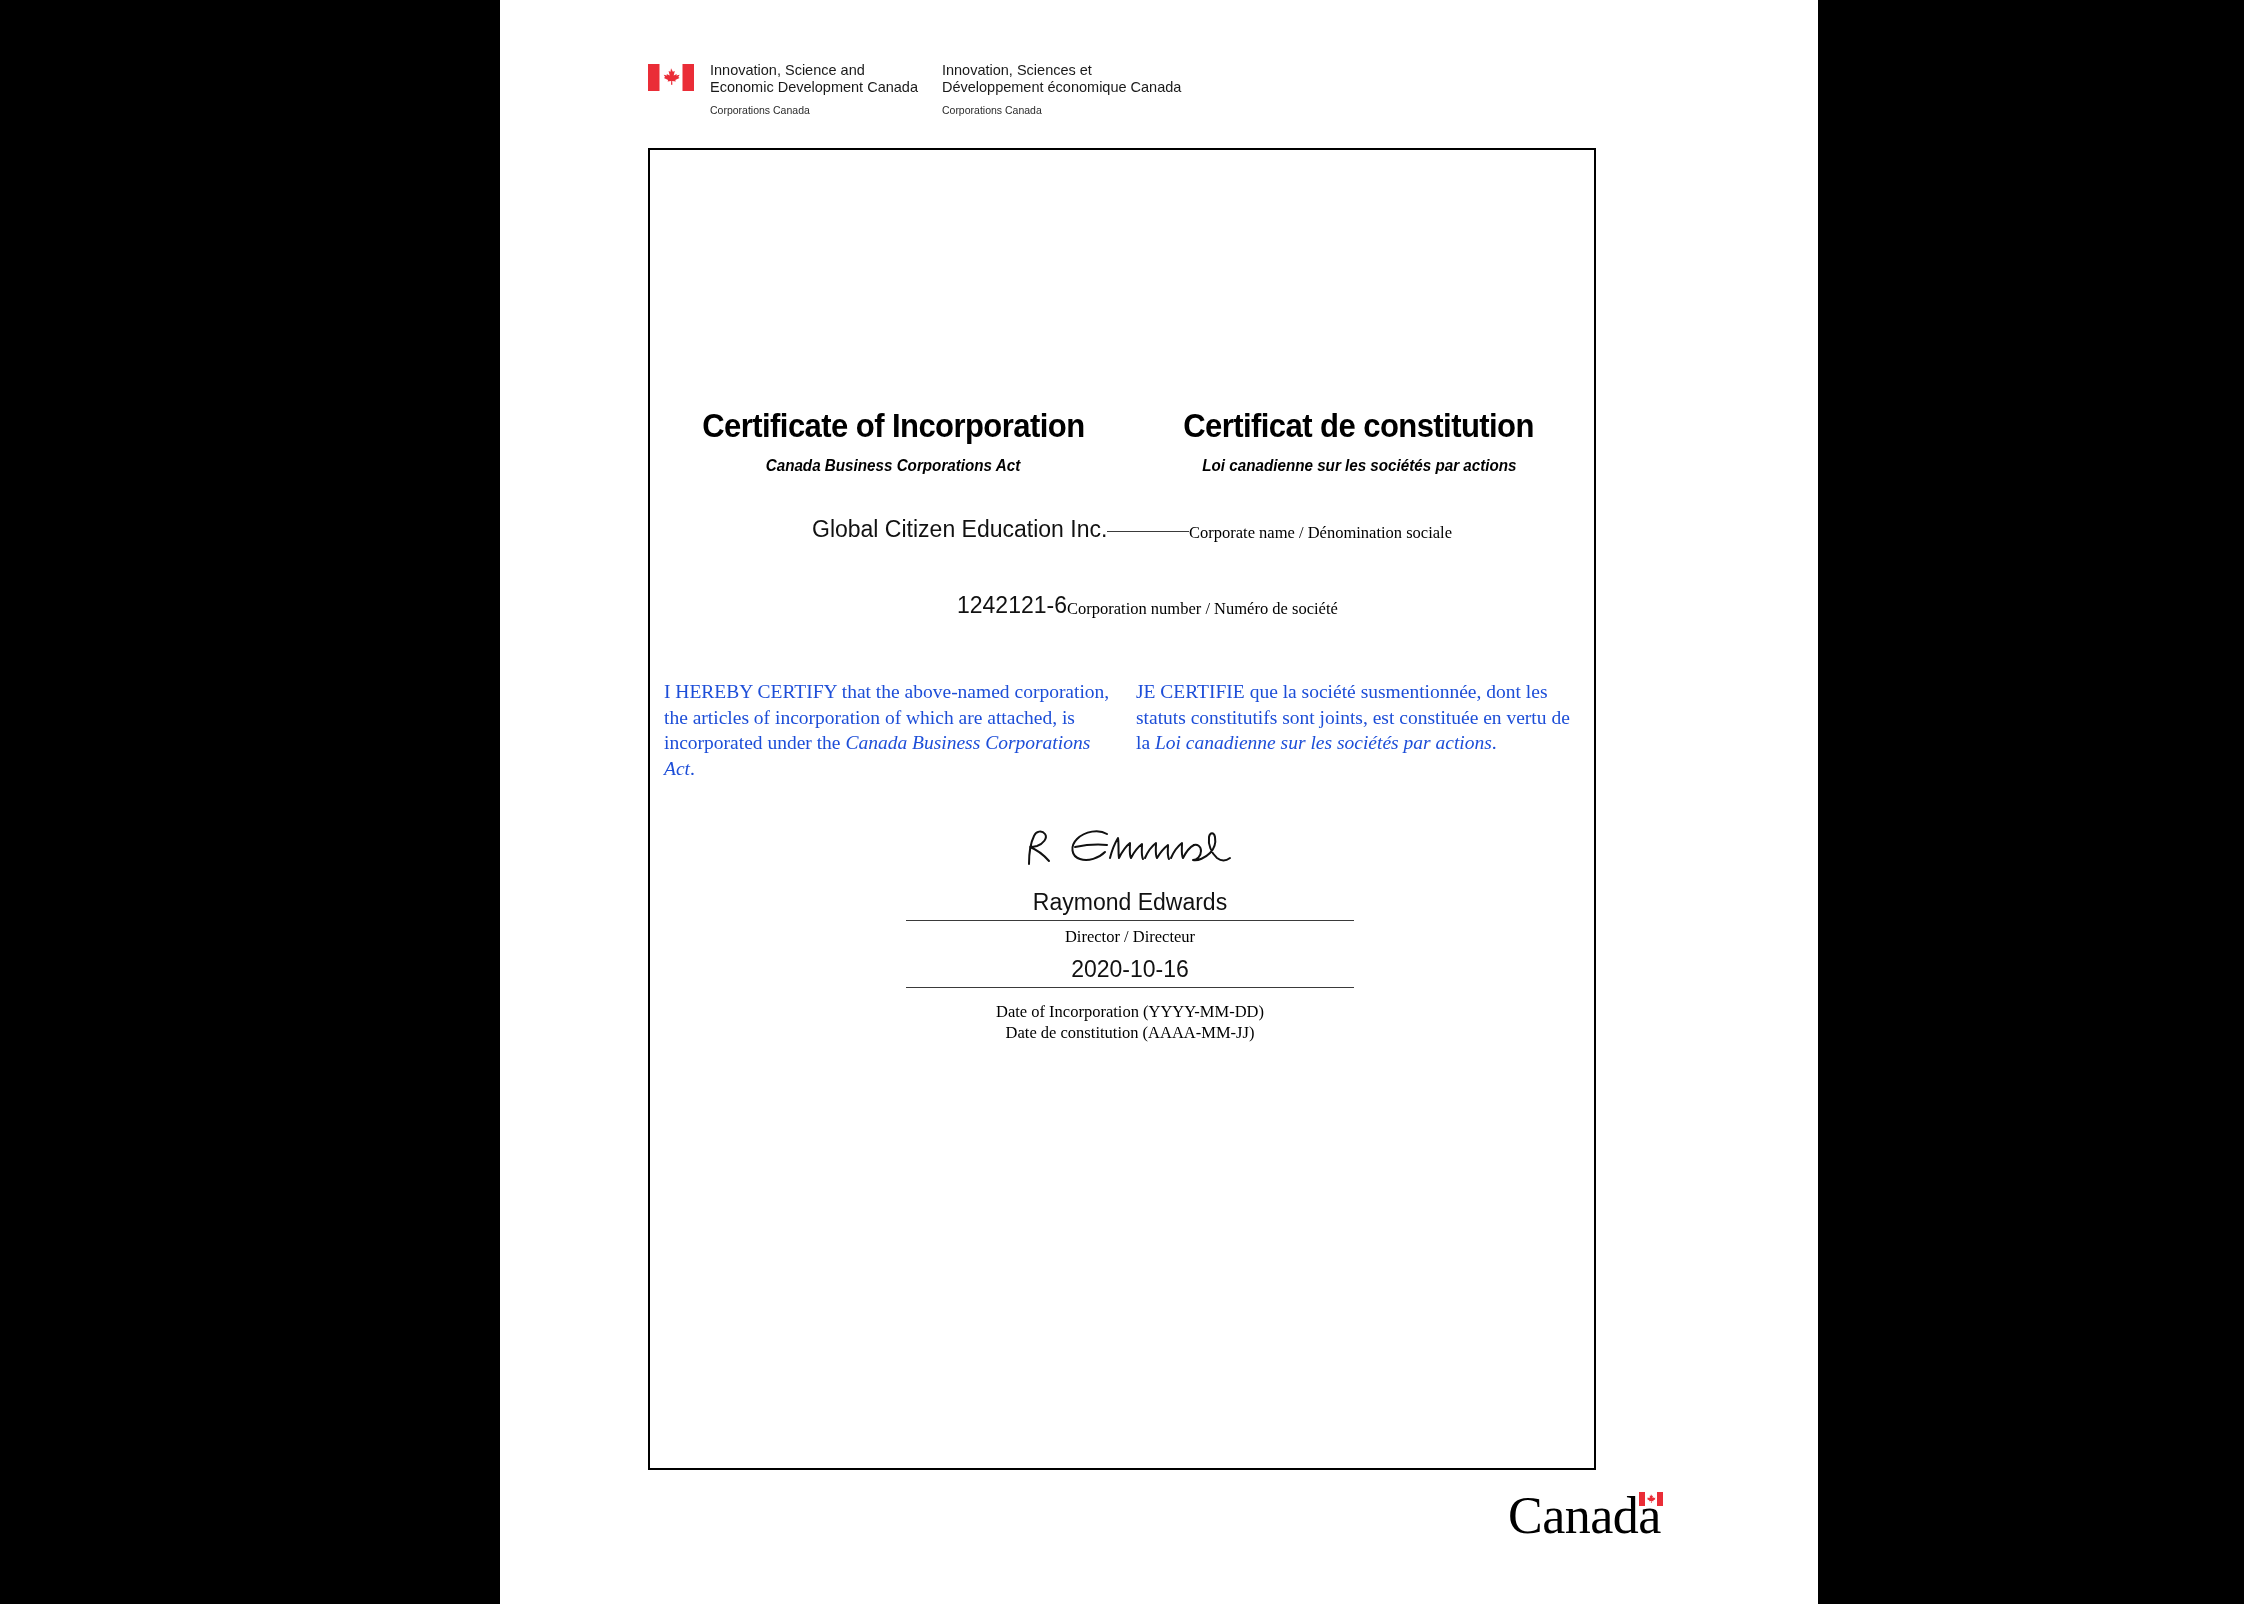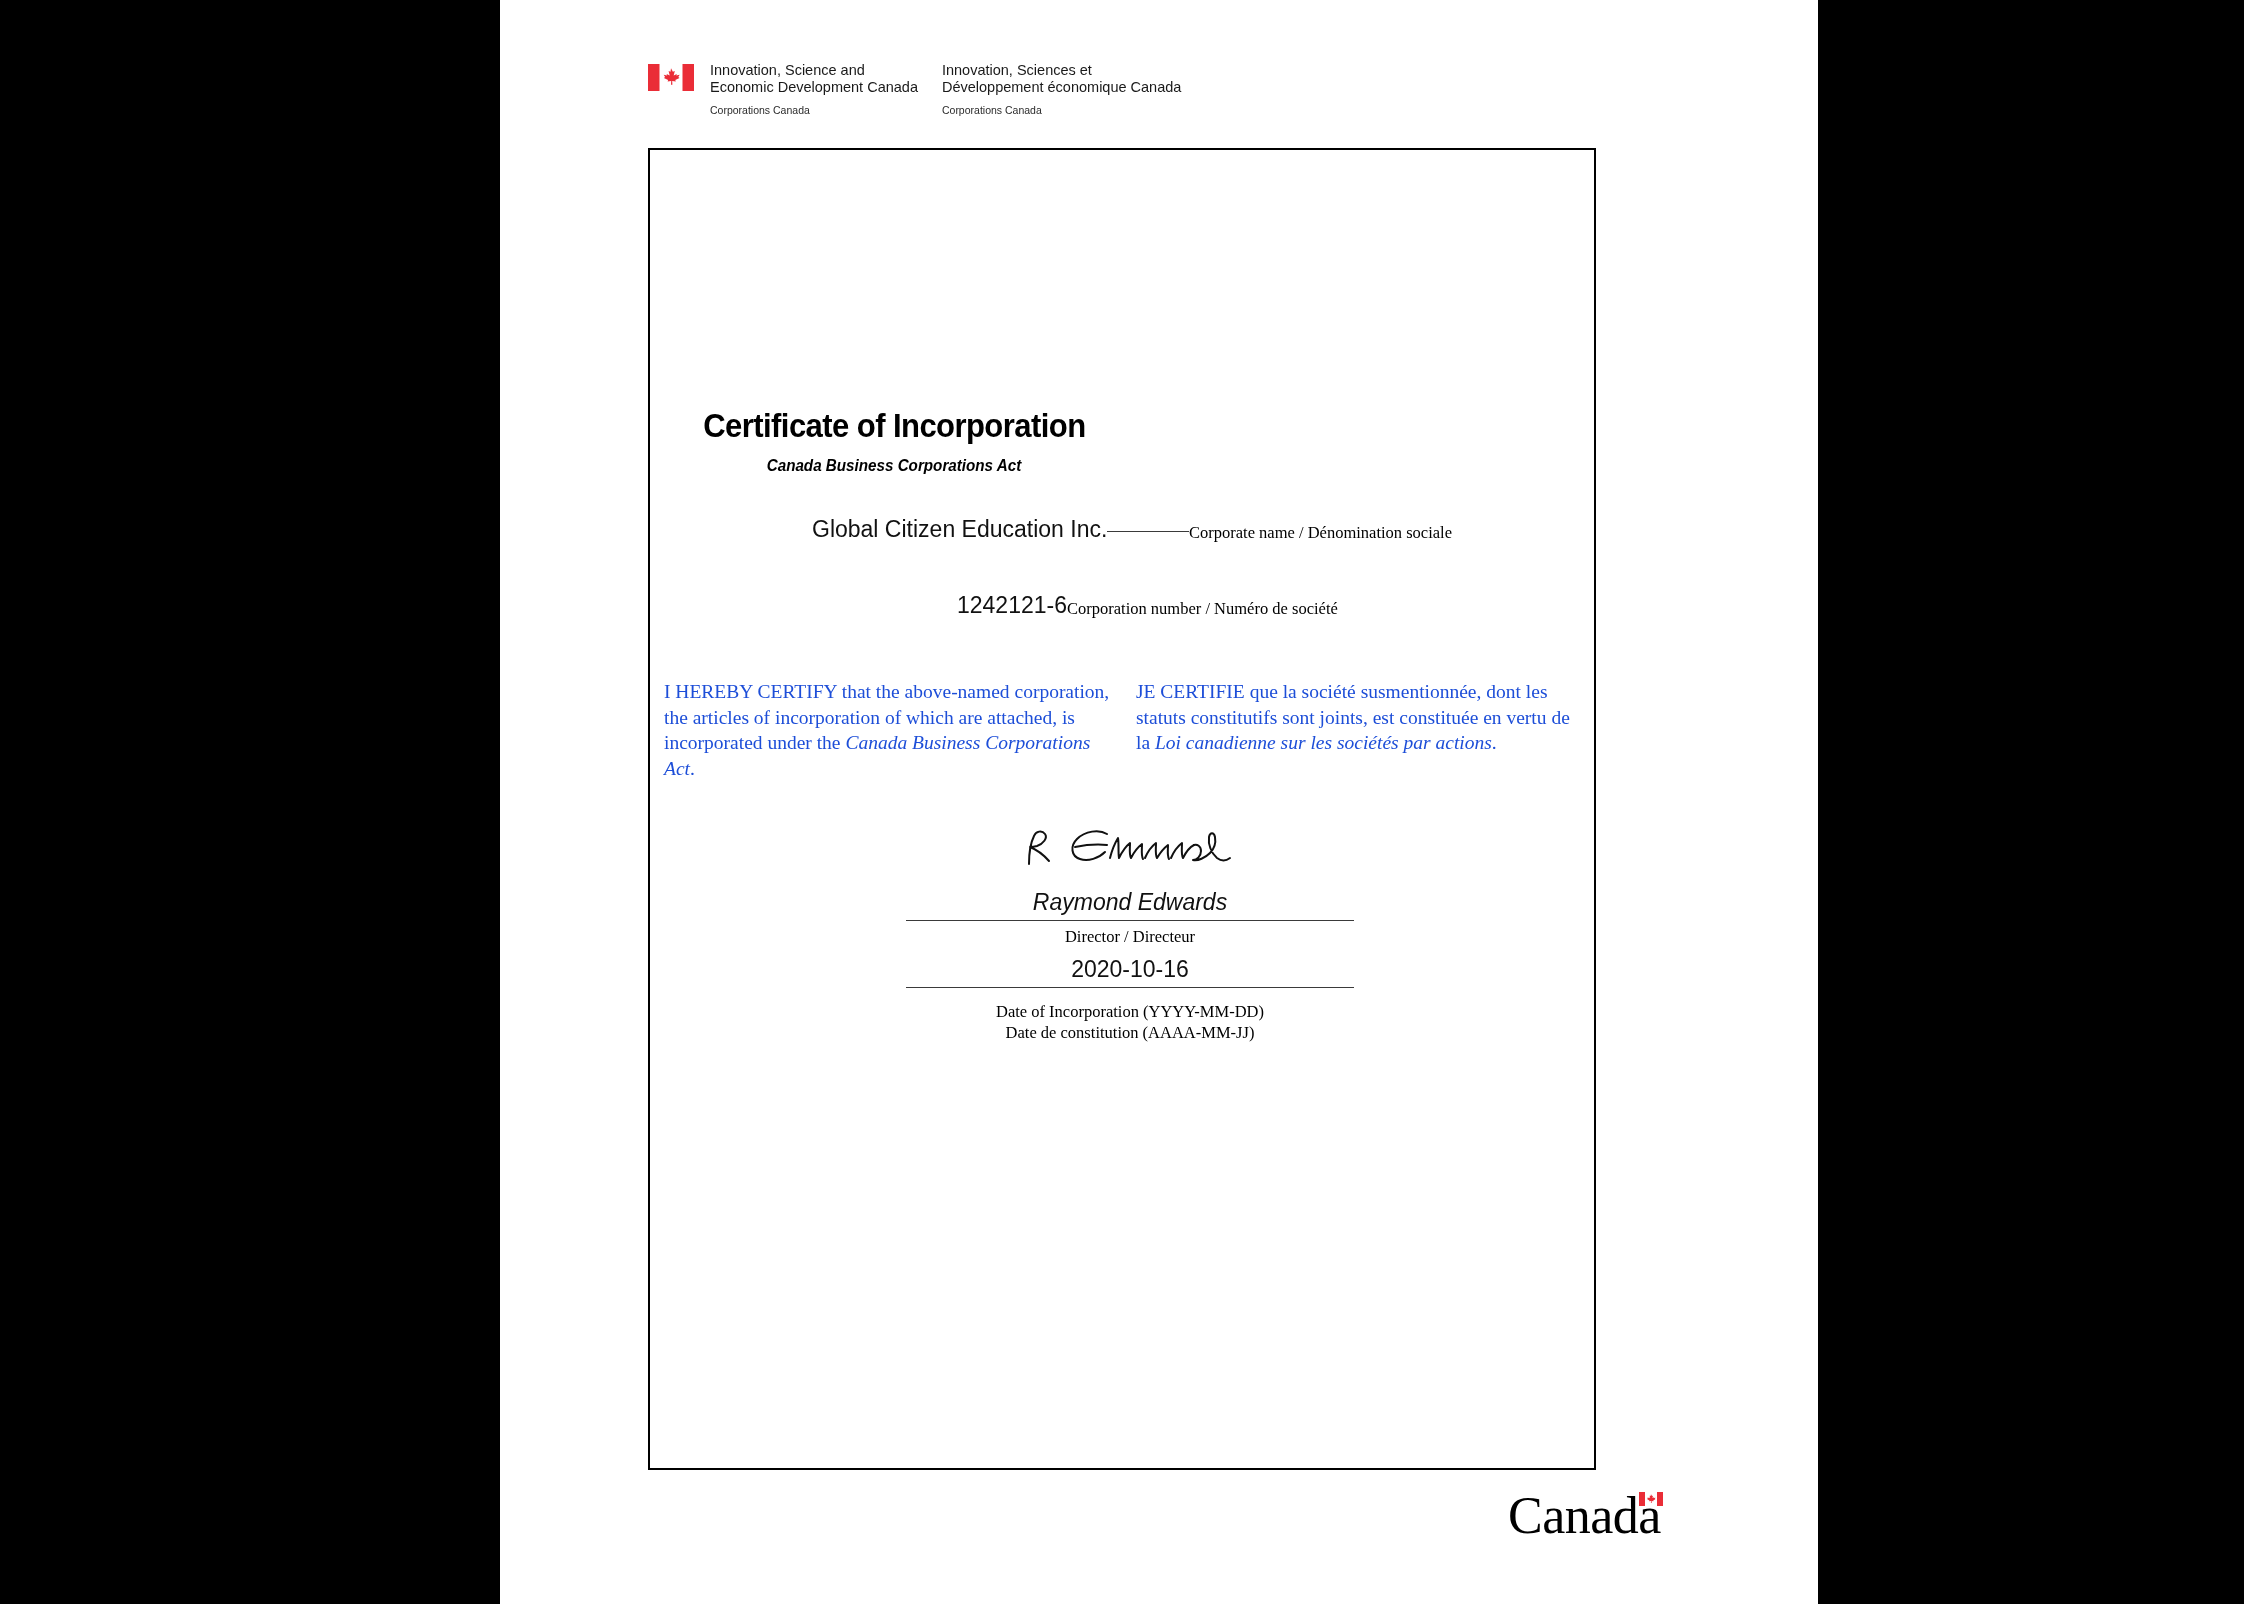--- a/index.html
+++ b/index.html
@@ -184,21 +184,20 @@
     width: 230px;
     height: 62px;
     margin-bottom: 6px;
   }
   .signature-name {
     font-family: "Liberation Sans", sans-serif;
     font-size: 23px;
     line-height: 28px;
     color: #111111;
     white-space: nowrap;
-    font-style: italic;
   }
   .sig-rule {
     width: 448px;
     height: 0;
     border-top: 1.6px solid #3a3a3a;
     margin-top: 4px;
   }
   .sig-caption {
     font-family: "Liberation Serif", serif;
     font-size: 16.5px;
@@ -273,20 +272,24 @@
       </div>
     </div>
   </div>
 
   <div class="certificate-box">
 
     <div class="title-row">
       <div class="title-col en">
         <span class="cert-title">Certificate of Incorporation</span>
         <span class="cert-act">Canada Business Corporations Act</span>
+      </div>
+      <div class="title-col fr">
+        <span class="cert-title">Certificat de constitution</span>
+        <span class="cert-act">Loi canadienne sur les sociétés par actions</span>
       </div>
     </div>
 
     <div class="field" id="field-corporate-name">
       <span class="field-value">Global Citizen Education Inc.</span>
       <div class="field-rule"></div>
       <span class="field-caption">Corporate name / Dénomination sociale</span>
     </div>
 
     <div class="field" id="field-corporation-number">

